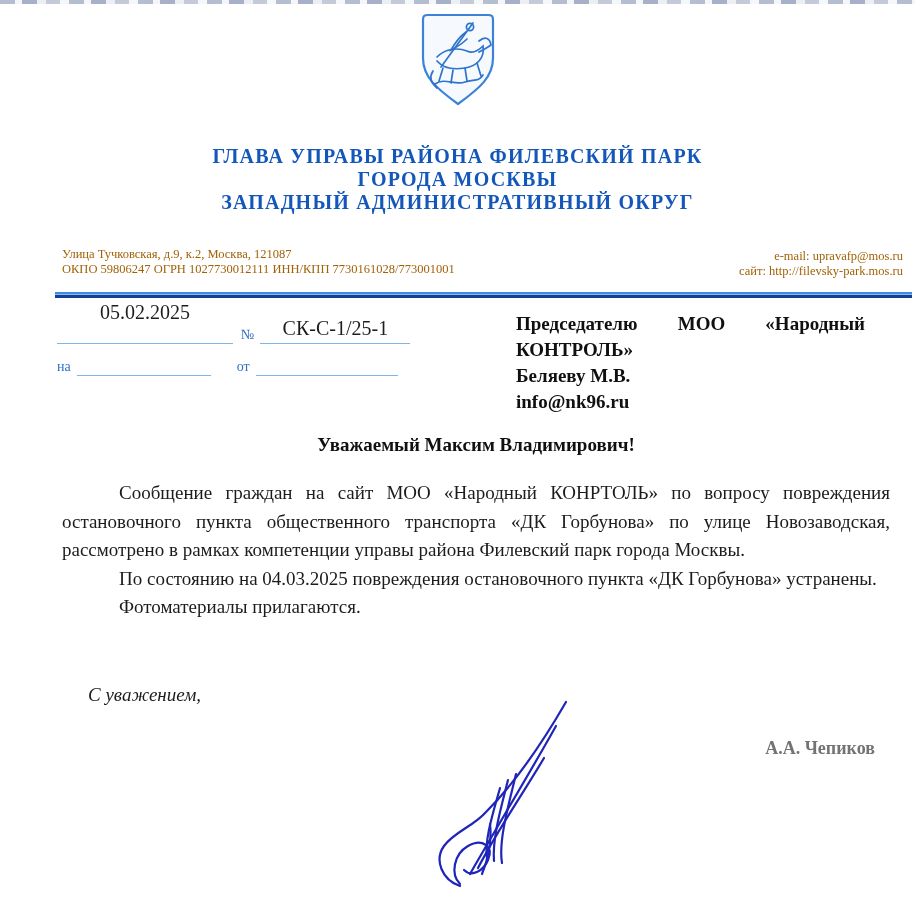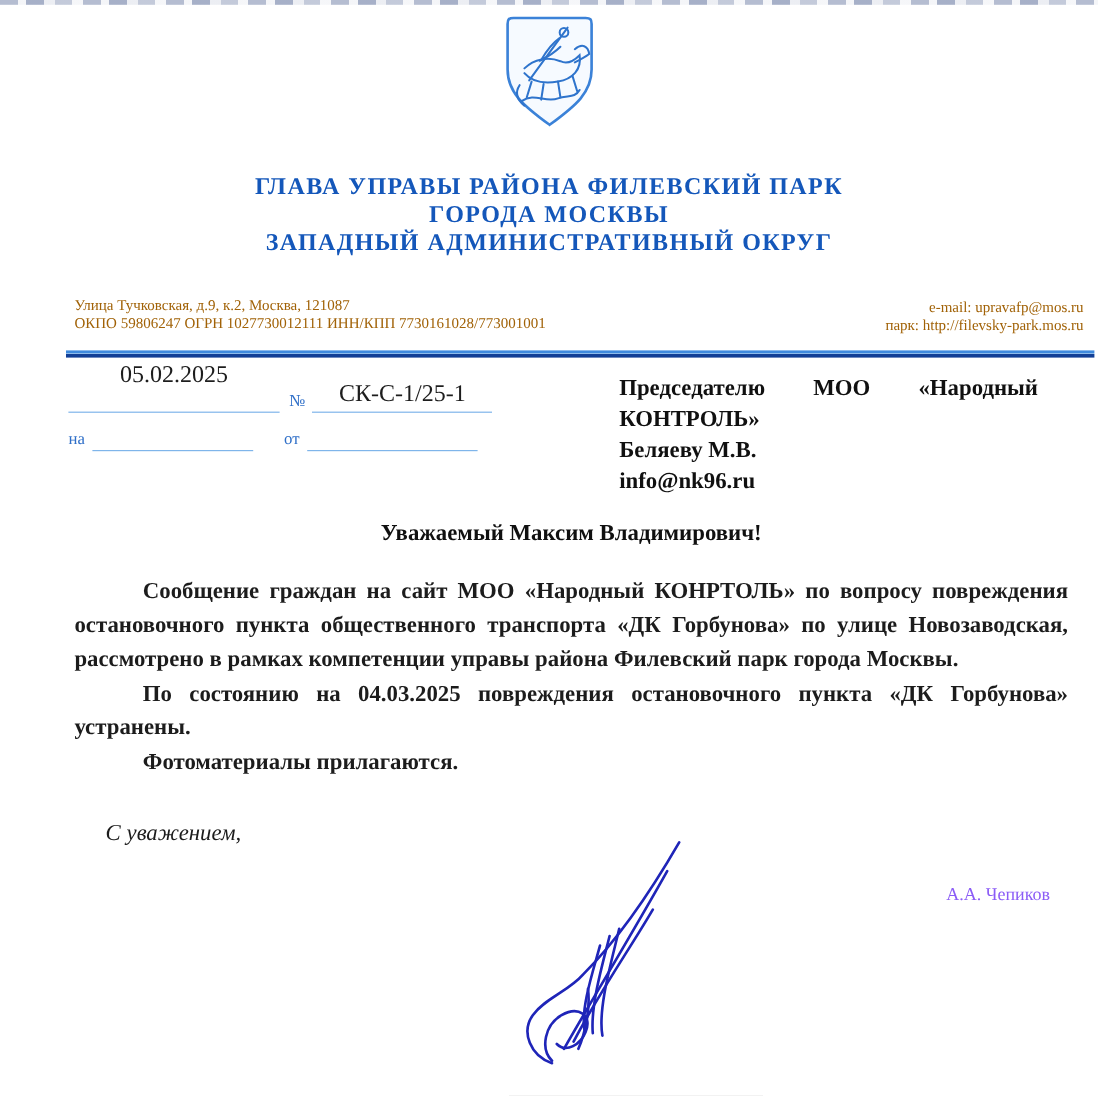--- a/index.html
+++ b/index.html
@@ -53,29 +53,29 @@
   }
   .addressee .just { text-align:justify; }
   .salutation {
     position:absolute; top:434px; left:62px; width:828px; text-align:center;
     font-weight:bold; font-size:19px; color:#101010;
   }
   .letter-body {
     position:absolute; top:479px; left:62px; width:828px;
     font-size:19px; line-height:28.6px; color:#1c1c1c; text-align:justify;
   }
-  .letter-body p { margin:0; text-indent:57px;font-weight:bold; }
+  .letter-body p { margin:0; text-indent:57px; }
   .closing {
     position:absolute; top:684px; left:88px;
     font-style:italic; font-size:19px; color:#1c1c1c;
   }
   .signature { position:absolute; top:688px; left:430px; }
   .signer {
     position:absolute; top:738px; right:40px;
-    font-weight:normal; font-size:15px; color:#8b5cf6;
+    font-weight:bold; font-size:18px; color:#737373;
   }
 </style>
 </head>
 <body>
 
 <div class="page">
 
   <div class="scan-noise"></div>
 
   <div class="crest">
@@ -101,21 +101,21 @@
     <div>ЗАПАДНЫЙ АДМИНИСТРАТИВНЫЙ ОКРУГ</div>
   </div>
 
   <div class="contacts">
     <div class="left-col">
       <div>Улица Тучковская, д.9, к.2, Москва, 121087</div>
       <div>ОКПО 59806247 ОГРН 1027730012111 ИНН/КПП 7730161028/773001001</div>
     </div>
     <div class="right-col">
       <div>e-mail: upravafp@mos.ru</div>
-      <div>парк: http://filevsky-park.mos.ru</div>
+      <div>сайт: http://filevsky-park.mos.ru</div>
     </div>
   </div>
 
   <div class="rule"></div>
 
   <div class="ref">
     <div class="ref-row1">
       <div class="ref-date u-line">05.02.2025</div>
       <div class="ref-no-sign">№</div>
       <div class="ref-num u-line">СК-С-1/25-1</div>

